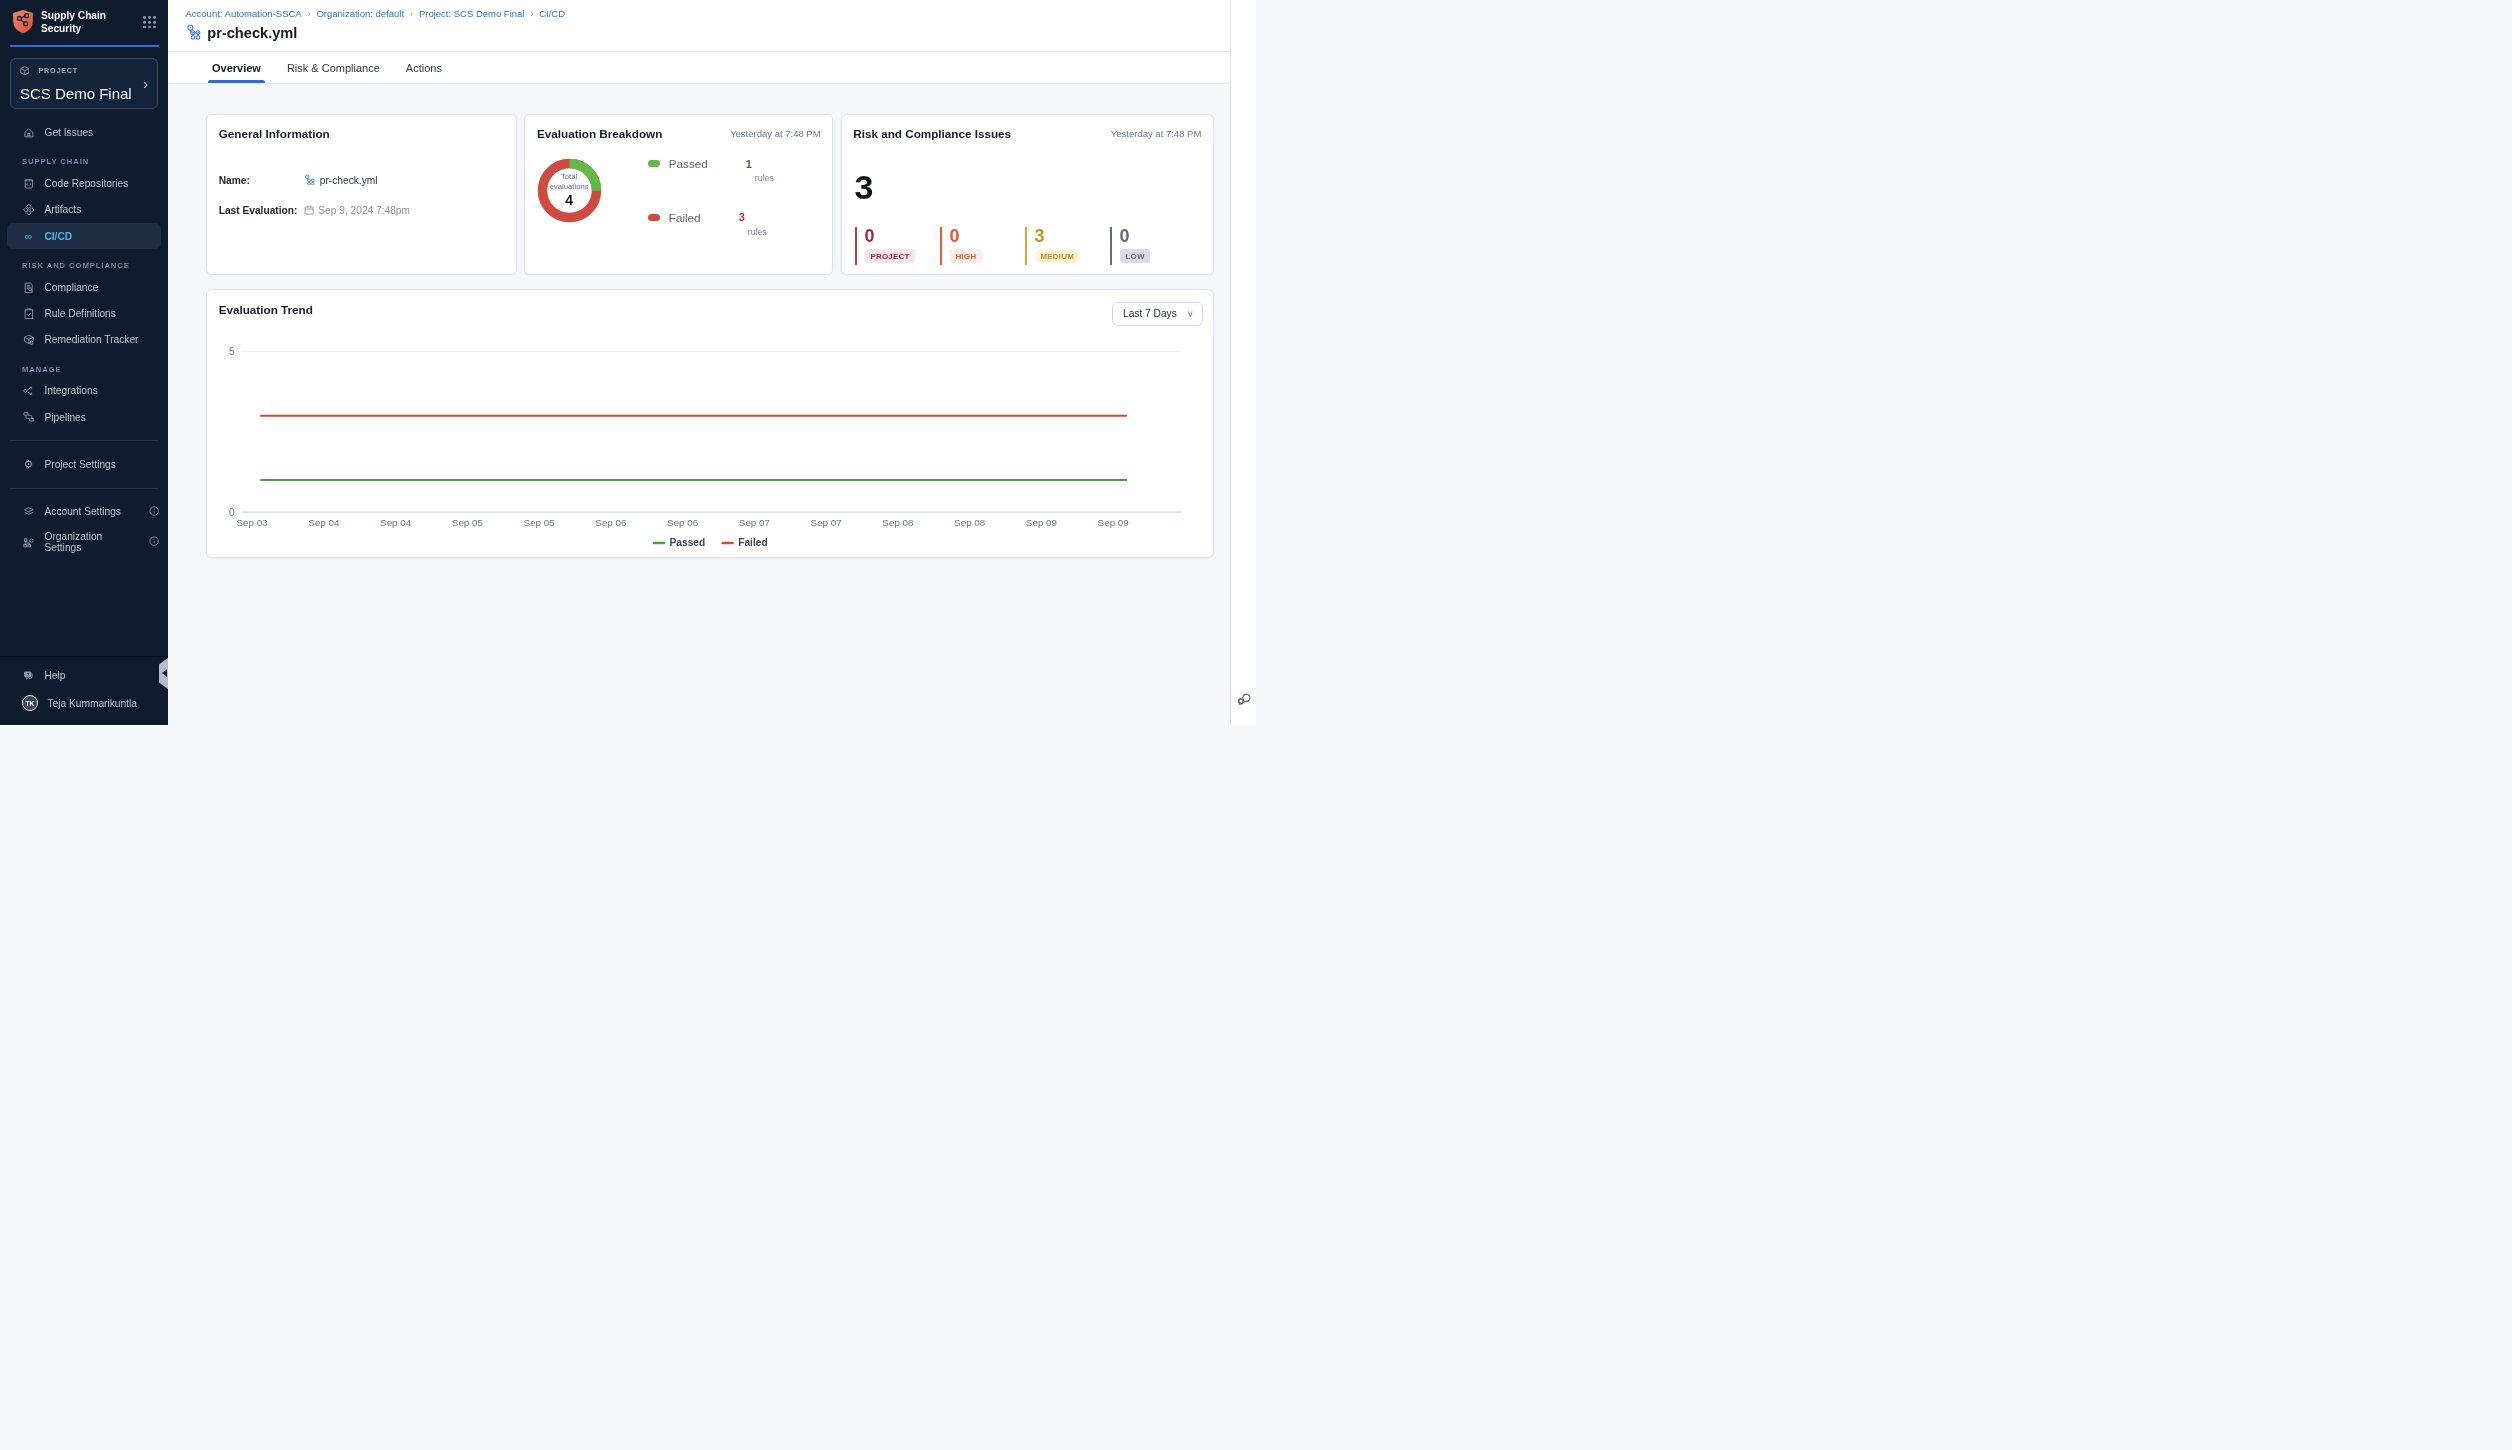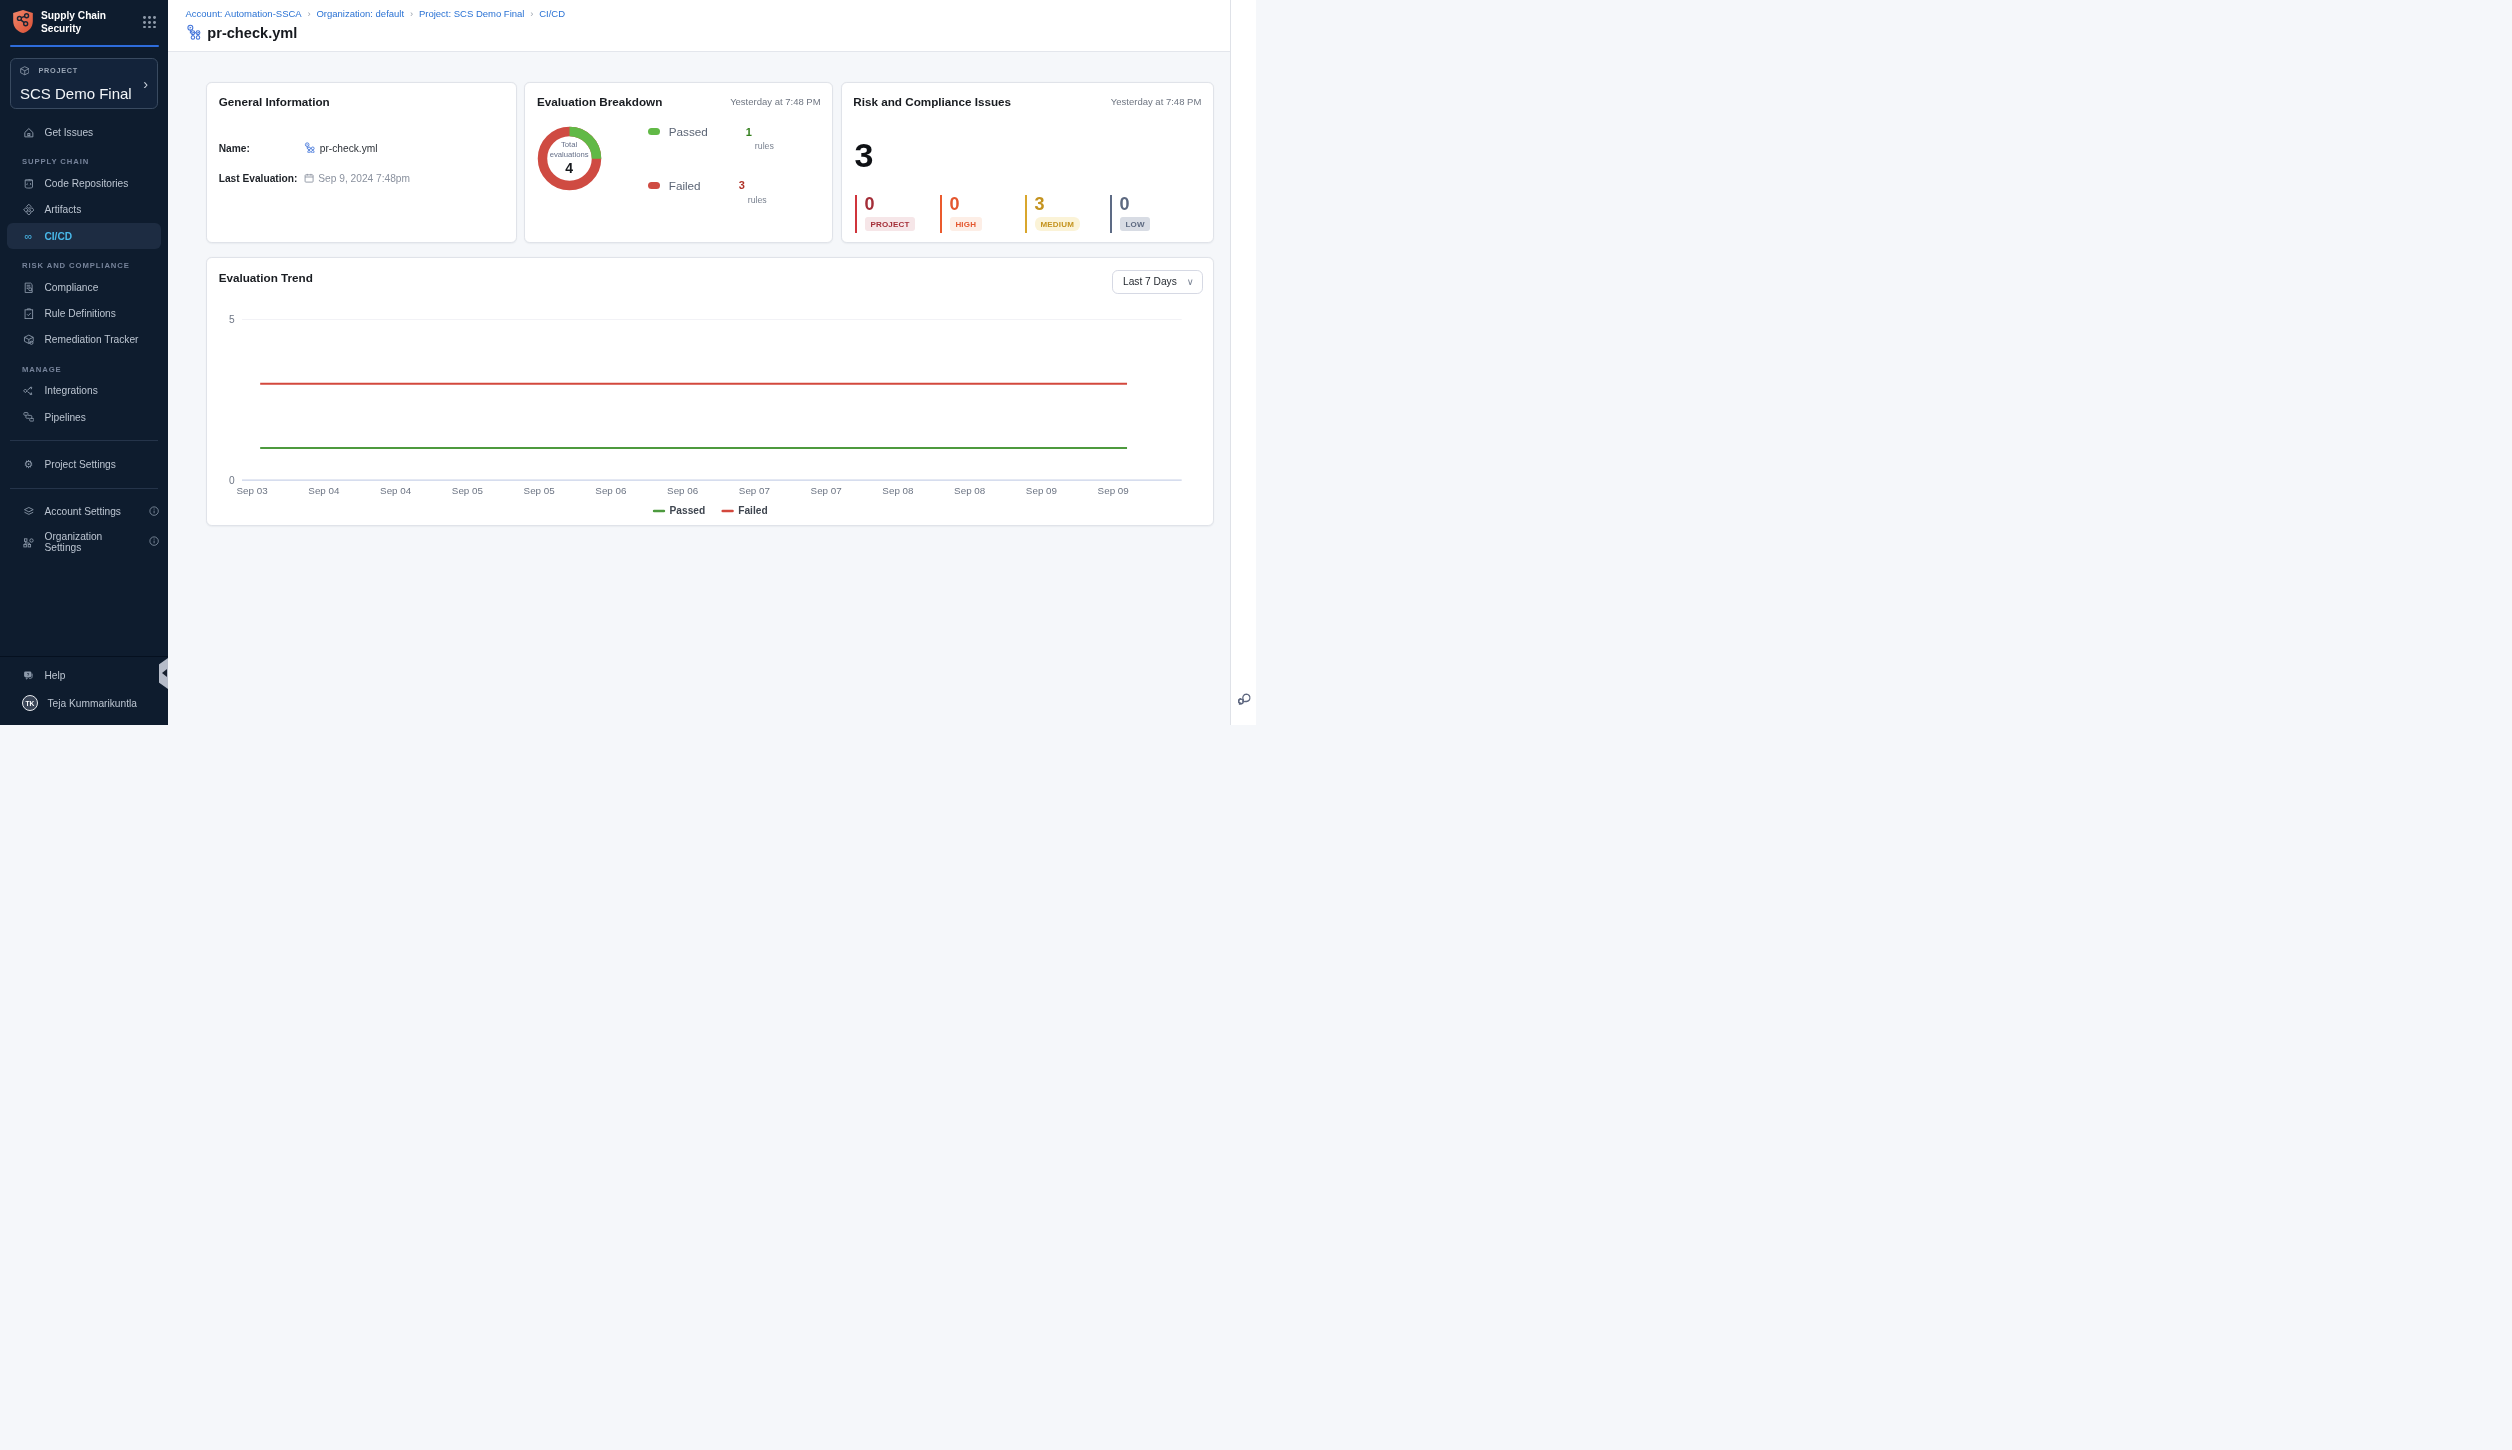--- a/index.html
+++ b/index.html
@@ -366,20 +366,25 @@
             <circle cx="9.5" cy="18.4" r="2.4"></circle>
               <circle cx="16.5" cy="18.4" r="2.4"></circle>
             <path d="M6 8.4 V12 H6.9 M12.1 12 H13.9 M9.5 14.6 V16 M16.5 14.6 V16"></path>
             <path d="M8.4 11.8 L9.2 12.6 L10.7 11.2 M15.4 11.8 L16.2 12.6 L17.7 11.2"></path>
           </svg>
         </span>
         <h1 class="page-title">pr-check.yml</h1>
       </div>
     </div>
 
+    <div class="tabs-bar">
+      <div class="tab active">Overview</div>
+      <div class="tab">Risk &amp; Compliance</div>
+      <div class="tab">Actions</div>
+    </div>
 
     <div class="content">
       <div class="cards-row">
 
         <div class="card card-general">
           <div class="card-title">General Information</div>
           <div class="gi-rows">
             <div class="gi-row">
               <span class="gi-label">Name:</span>
               <span class="gi-value">

